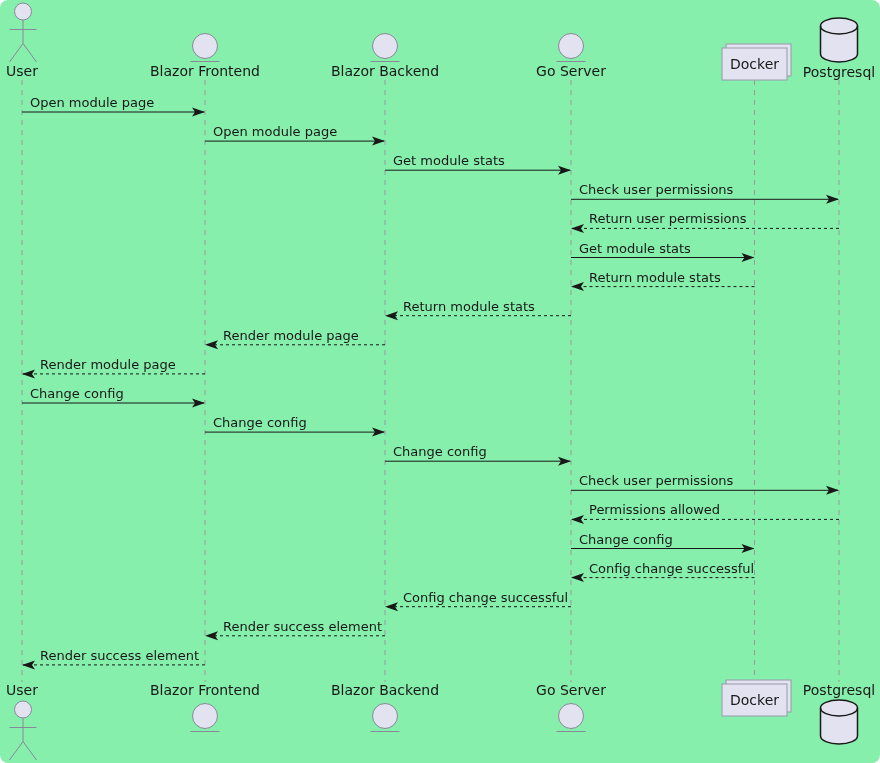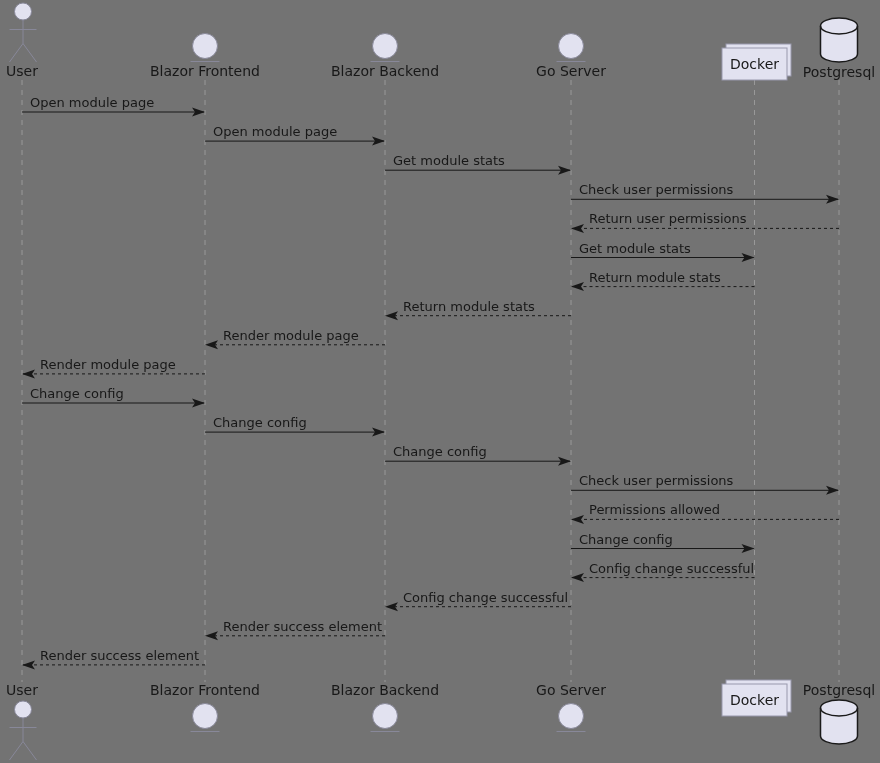--- a/index.html
+++ b/index.html
@@ -1,17 +1,17 @@
 <!DOCTYPE html>
 <html><head>
 <meta charset="utf-8">
 <style>
   html,body{margin:0;padding:0;background:#ffffff;}
   body{font-family:"DejaVu Sans","Liberation Sans",sans-serif;}
-  #stage{position:relative;width:880px;height:763px;background:#737373;overflow:hidden;}
+  #stage{position:relative;width:880px;height:763px;background:#86efac;overflow:hidden;border-radius:8px;}
   svg text{font-family:"DejaVu Sans","Liberation Sans",sans-serif;}
 </style>
 </head>
 <body>
 
 <div id="stage">
   <svg id="seq" xmlns="http://www.w3.org/2000/svg" width="880" height="763" viewBox="0 0 880 763">
       <line x1="22" y1="80" x2="22" y2="682" stroke="#999999" stroke-width="1" stroke-dasharray="5,5"></line>
       <line x1="205" y1="80" x2="205" y2="682" stroke="#999999" stroke-width="1" stroke-dasharray="5,5"></line>
       <line x1="385" y1="80" x2="385" y2="682" stroke="#999999" stroke-width="1" stroke-dasharray="5,5"></line>

